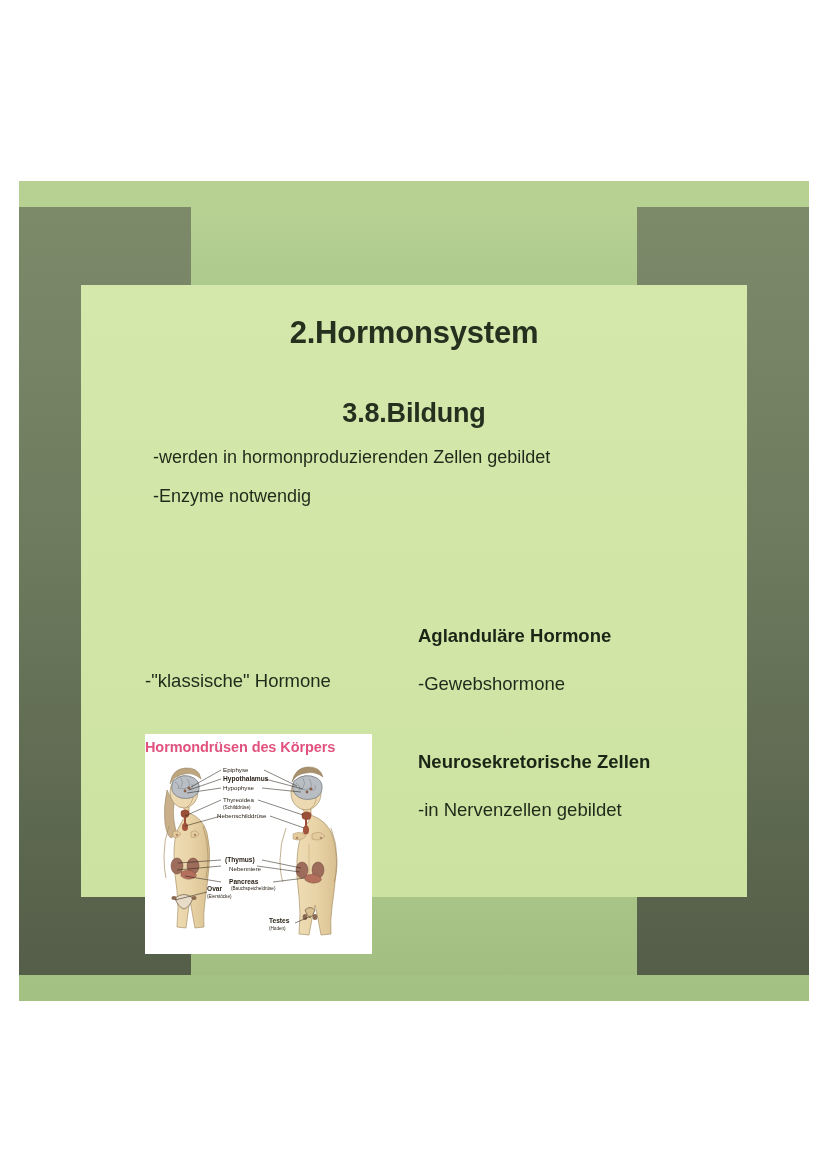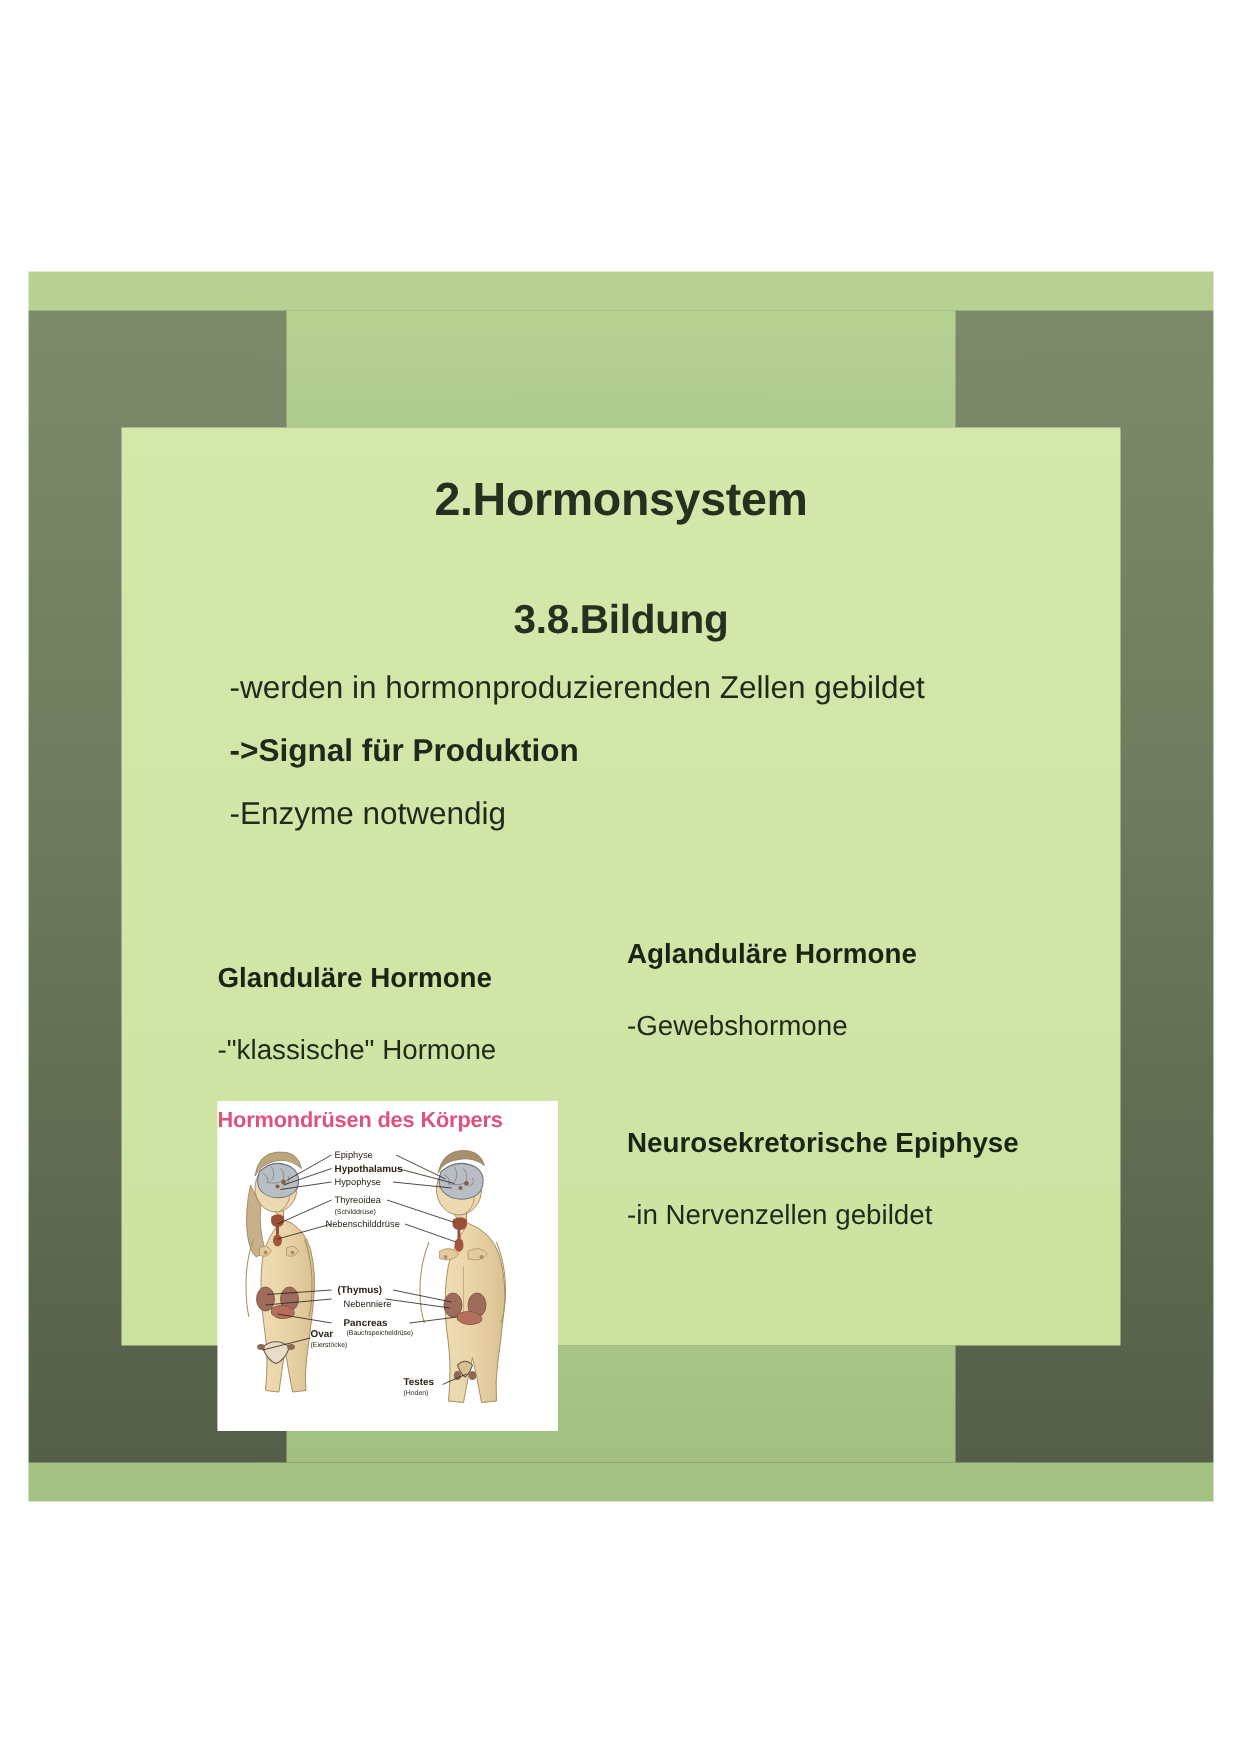--- a/index.html
+++ b/index.html
@@ -102,21 +102,21 @@
     letter-spacing: -0.2px;
   }
 
   .bullets {
     position: absolute;
     left: 72px;
     top: 163px;
     width: 560px;
   }
   .bullet {
-    font-size: 21px;
+    font-size: 18px;
     color: #1f2a1a;
     line-height: 1;
     margin-bottom: 21px;
     white-space: nowrap;
   }
   .bullet.bold {
     font-weight: bold;
   }
 
   
@@ -209,35 +209,33 @@
     <div class="frame-inner"></div>
 
     <div class="content">
 
       <div class="title-main">2.Hormonsystem</div>
 
       <div class="title-sub">3.8.Bildung</div>
 
       <div class="bullets">
         <div class="bullet">-werden in hormonproduzierenden Zellen gebildet</div>
-        <div class="bullet bold">-&gt;Signal für Produktion</div>
         <div class="bullet">-Enzyme notwendig</div>
       </div>
 
       <div class="cols">
 
         <div class="col-left">
-          <div class="col-head">Glanduläre Hormone</div>
           <div class="col-item">-"klassische" Hormone</div>
         </div>
 
         <div class="col-right">
           <div class="col-head">Aglanduläre Hormone</div>
           <div class="col-item">-Gewebshormone</div>
-          <div class="col-head spaced">Neurosekretorische Epiphyse</div>
+          <div class="col-head spaced">Neurosekretorische Zellen</div>
           <div class="col-item">-in Nervenzellen gebildet</div>
         </div>
 
       </div>
 
       <div class="figure">
 
         <div class="fig-title">Hormondrüsen des Körpers</div>
 
         <div class="fig-canvas">

